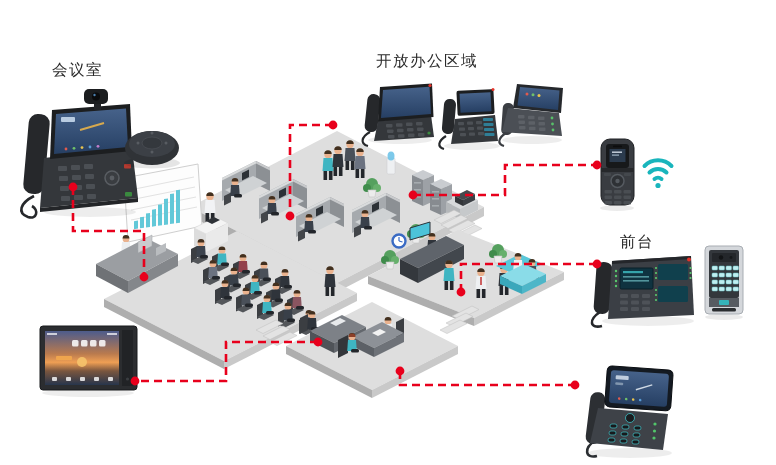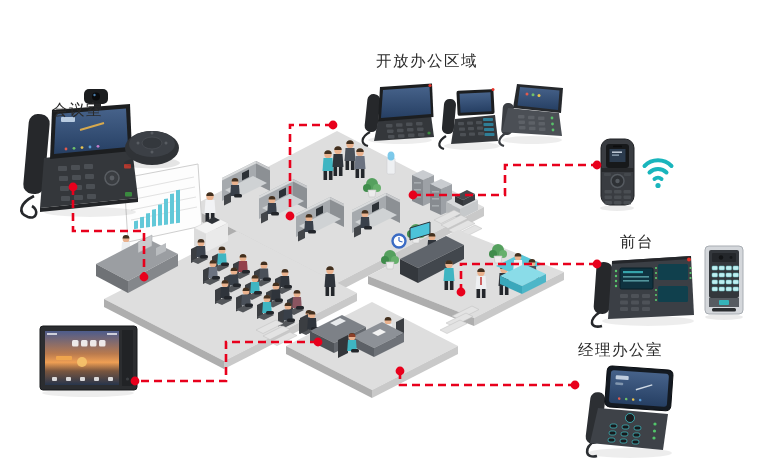--- a/index.html
+++ b/index.html
@@ -596,17 +596,16 @@
         <circle cx="597" cy="264" r="4.4" fill="#e8001c"></circle>
         <polyline points="400,371 400,385 575,385" fill="none" stroke="#e8001c" stroke-width="2.6" stroke-dasharray="8 5"></polyline>
         <circle cx="400" cy="371" r="4.4" fill="#e8001c"></circle>
         <circle cx="575" cy="385" r="4.4" fill="#e8001c"></circle>
         <polyline points="318,342 226,342 226,381 135,381" fill="none" stroke="#e8001c" stroke-width="2.6" stroke-dasharray="8 5"></polyline>
         <circle cx="318" cy="342" r="4.4" fill="#e8001c"></circle>
         <circle cx="135" cy="381" r="4.4" fill="#e8001c"></circle>
       </g>
 </svg>
 
-<div class="label lbl-conference" style="color: rgb(42, 42, 42); margin-top: 40px;">会议室</div>
+<div class="label lbl-conference" style="color: rgb(42, 42, 42);">会议室</div>
 <div class="label lbl-open" style="color: rgb(42, 42, 42);">开放办公区域</div>
 <div class="label lbl-front" style="color: rgb(42, 42, 42);">前台</div>
-<div class="label lbl-manager" style="color: rgb(42, 42, 42);">经理办公室</div>
 </div>
 
 </body></html>

